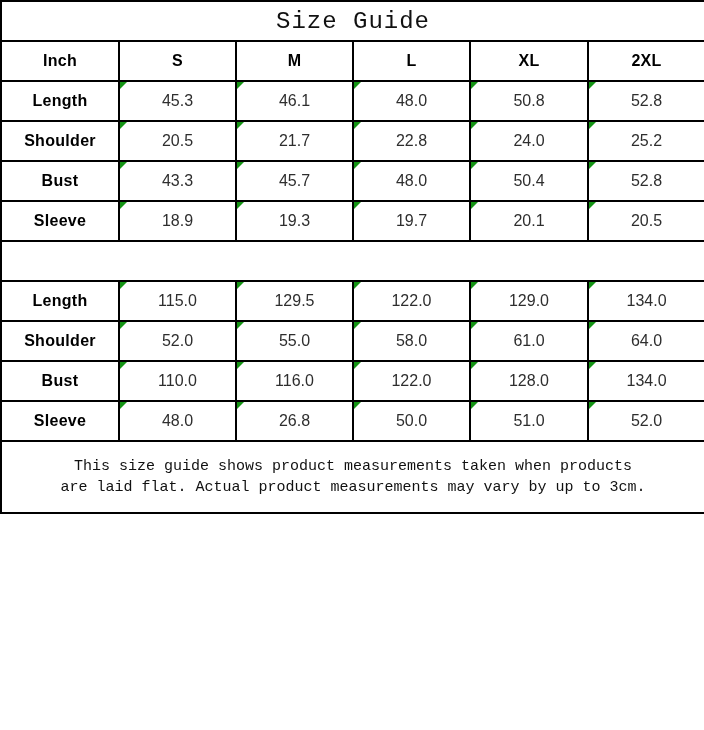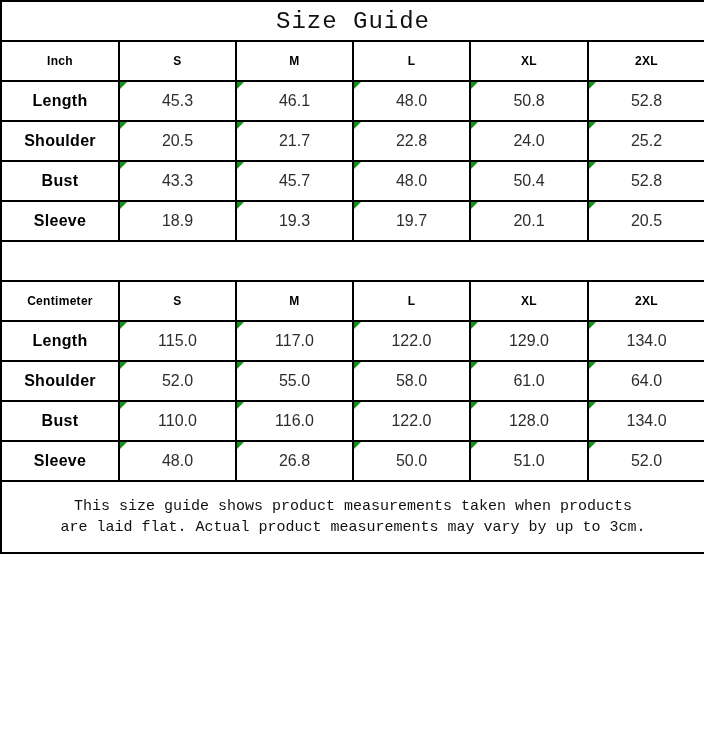--- a/index.html
+++ b/index.html
@@ -18,21 +18,21 @@
     padding:0;position:relative;overflow:hidden;
     box-sizing:border-box;
   }
   tr{height:40px;}
   tr.footer-row{height:72px;}
   .title-cell{
     font-family:"Liberation Mono","DejaVu Sans Mono",monospace;
     font-size:24px;color:#111;letter-spacing:1px;
   }
   .hdr{
-    font-weight:bold;font-size:12px;color:#000;letter-spacing:.3px;
+    font-weight:bold;font-size:16px;color:#000;letter-spacing:.3px;
   }
   .lbl{
     font-weight:bold;font-size:16px;color:#000;letter-spacing:.3px;
   }
   .num{
     font-size:16px;color:#2e2e2e;margin-top:24px;
   }
   .flag{
     position:absolute;top:0;left:0;width:7px;height:7px;
     background:var(--flag-green,#149414);
@@ -105,33 +105,25 @@
       <td class="num"><span class="flag"></span><span>19.3</span></td>
       <td class="num"><span class="flag"></span><span>19.7</span></td>
       <td class="num"><span class="flag"></span><span>20.1</span></td>
       <td class="num"><span class="flag"></span><span>20.5</span></td>
     </tr>
 
     <tr>
       <td colspan="6" class="gap-cell"></td>
     </tr>
 
-    <tr>
-      <td class="hdr">Centimeter</td>
-      <td class="hdr">S</td>
-      <td class="hdr">M</td>
-      <td class="hdr">L</td>
-      <td class="hdr">XL</td>
-      <td class="hdr">2XL</td>
-    </tr>
 
     <tr>
       <td class="lbl">Length</td>
       <td class="num"><span class="flag"></span><span>115.0</span></td>
-      <td class="num"><span class="flag"></span><span>117.0</span></td>
+      <td class="num"><span class="flag"></span><span>129.5</span></td>
       <td class="num"><span class="flag"></span><span>122.0</span></td>
       <td class="num"><span class="flag"></span><span>129.0</span></td>
       <td class="num"><span class="flag"></span><span>134.0</span></td>
     </tr>
 
     <tr>
       <td class="lbl">Shoulder</td>
       <td class="num"><span class="flag"></span><span>52.0</span></td>
       <td class="num"><span class="flag"></span><span>55.0</span></td>
       <td class="num"><span class="flag"></span><span>58.0</span></td>

